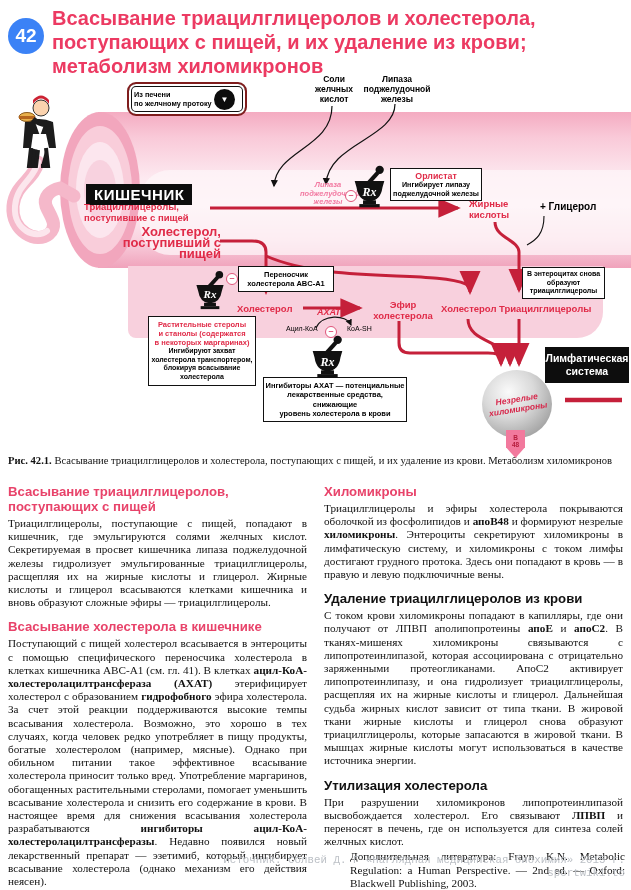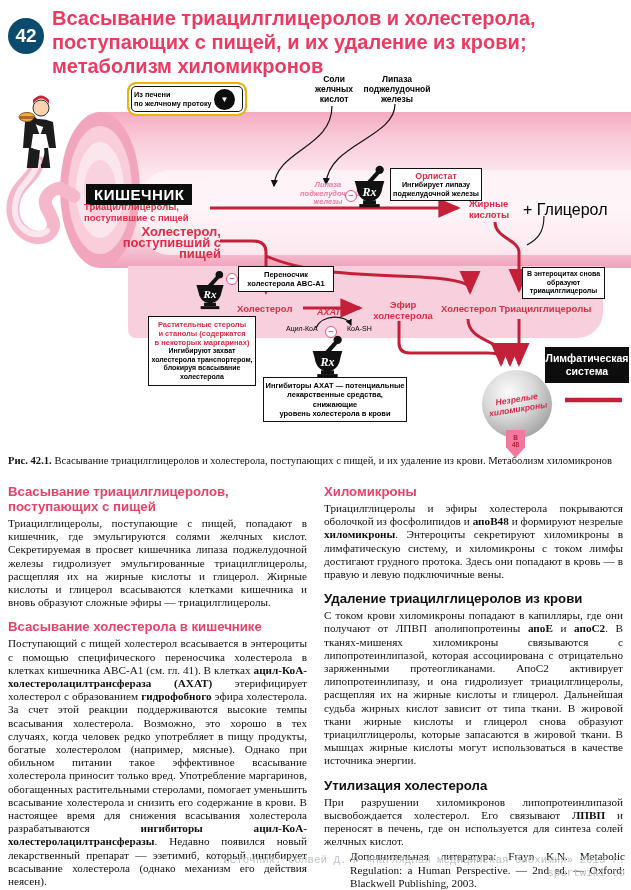--- a/index.html
+++ b/index.html
@@ -1,20 +1,20 @@
 <!DOCTYPE html>
 <html><head>
 <meta charset="utf-8">
 <style>
   html,body{margin:0;padding:0;background:#ffffff;}
   body{width:631px;height:890px;position:relative;font-family:"Liberation Sans",sans-serif;overflow:hidden;}
   .ml{white-space:pre-line;}
   
   .hdr-num{position:absolute;left:8px;top:18px;width:36px;height:36px;border-radius:50%;
-    background:#0c4a6e;color:#fff;font-weight:bold;font-size:19px;display:flex;align-items:center;justify-content:center;}
+    background:#3b82f6;color:#fff;font-weight:bold;font-size:19px;display:flex;align-items:center;justify-content:center;}
   .hdr-title{position:absolute;left:52px;top:6px;width:570px;color:#ec3a62;font-weight:bold;
     font-size:20px;line-height:24px;white-space:pre-line;}
   
   .fig{position:absolute;left:0;top:84px;width:631px;height:368px;}
   .tube{position:absolute;left:98px;top:28px;width:533px;height:156px;
     background:linear-gradient(180deg,#f4abc1 0%,#f9c9d8 16%,#fde9f0 42%,#fdf3f7 60%,#f9d2df 82%,#f0a2bb 100%);}
   .lumen{position:absolute;left:140px;top:86px;width:491px;height:85px;background:#fef5f8;opacity:.75;border-radius:30px 0 0 30px;}
   .band{position:absolute;left:128px;top:182px;width:475px;height:72px;background:#f8d0dd;border-radius:0 0 26px 8px;}
   .donut{position:absolute;border-radius:50%;}
   .d1{left:60px;top:28px;width:80px;height:156px;background:#f2a6bd;}
@@ -29,21 +29,21 @@
   .minus{position:absolute;z-index:5;width:10px;height:10px;border-radius:50%;background:#fff;
     border:1.4px solid #e0557a;color:#e0557a;font-size:9px;line-height:8px;text-align:center;font-weight:bold;}
   .mortar{position:absolute;z-index:4;}
   .sphere{position:absolute;left:482px;top:286px;width:70px;height:68px;border-radius:50%;z-index:4;
     background:radial-gradient(circle at 38% 32%,#fafafa 0%,#d9d9d9 40%,#a8a8a8 75%,#8f8f8f 100%);
     display:flex;align-items:center;justify-content:center;}
   .sphere span{transform:rotate(-9deg);color:#d7264a;font-weight:bold;font-style:italic;font-size:8.5px;line-height:10px;text-align:center;white-space:pre-line;}
   .b48{position:absolute;left:506px;top:346px;width:19px;height:28px;z-index:4;background:#f2799d;
     clip-path:polygon(0 0,100% 0,100% 62%,50% 100%,0 62%);color:#b51c3c;font-weight:bold;font-size:6.5px;
     line-height:7px;text-align:center;padding-top:4px;box-sizing:border-box;white-space:pre-line;}
-  .liver{position:absolute;left:127px;top:-2px;width:116px;height:30px;border:2px solid #eab308;border-radius:9px;
+  .liver{position:absolute;left:127px;top:-2px;width:116px;height:30px;border:2px solid #7f1d1d;border-radius:9px;
     box-shadow:inset 0 0 0 2px #fff,inset 0 0 0 3px #111;background:#fff;z-index:4;display:flex;align-items:center;}
   .liver .t{font-size:7.3px;font-weight:bold;line-height:9px;padding-left:5px;width:80px;white-space:pre-line;}
   .liver .c{width:21px;height:21px;border-radius:50%;background:#0d0d0d;color:#fff;font-size:8px;
     display:flex;align-items:center;justify-content:center;}
   
   .caption{position:absolute;left:8px;top:455px;width:617px;font-family:"Liberation Serif",serif;font-size:10.6px;color:#111;}
   .cols{position:absolute;left:8px;top:484px;width:617px;display:flex;gap:15px;}
   .col{width:301px;}
   .h{font-weight:bold;font-size:13.2px;line-height:15px;margin:10px 0 3px 0;}
   .h:first-child{margin-top:0;}
@@ -129,21 +129,21 @@
 
   <div class="blackbox" style="left:86px;top:100px;font-size:15px;padding:2px 8px;letter-spacing:.5px;">КИШЕЧНИК</div>
 
   <div class="lab ml red" style="left:84px;top:117px;font-size:9.5px;line-height:11px;">Триацилглицеролы,
 поступившие с пищей</div>
   <div class="lab ml" style="left:300px;top:97px;width:56px;text-align:center;font-size:7.5px;font-weight:bold;font-style:italic;color:#f279a1;line-height:8.5px;">Липаза
 поджелудочной
 железы</div>
   <div class="lab ml red" style="left:469px;top:114px;font-size:9.5px;line-height:11px;">Жирные
 кислоты</div>
-  <div class="lab" style="left:523px;top:117px;font-size:16px;font-weight:normal;">+ Глицерол</div>
+  <div class="lab" style="left:540px;top:117px;font-size:10px;font-weight:bold;">+ Глицерол</div>
   <div class="lab ml red" style="left:101px;top:142px;width:120px;text-align:right;font-size:13px;line-height:11px;">Холестерол,
 поступивший с пищей</div>
 
   <div class="box" style="left:390px;top:84px;width:86px;padding:2px;">
     <div class="red" style="font-size:8.8px;">Орлистат</div>
     <div class="ml" style="font-size:7.2px;font-weight:bold;line-height:8.5px;">Ингибирует липазу
 поджелудочной железы</div>
   </div>
 
   <div class="box ml" style="left:238px;top:182px;width:78px;padding:3px 8px;font-size:7.5px;font-weight:bold;line-height:9px;">Переносчик

